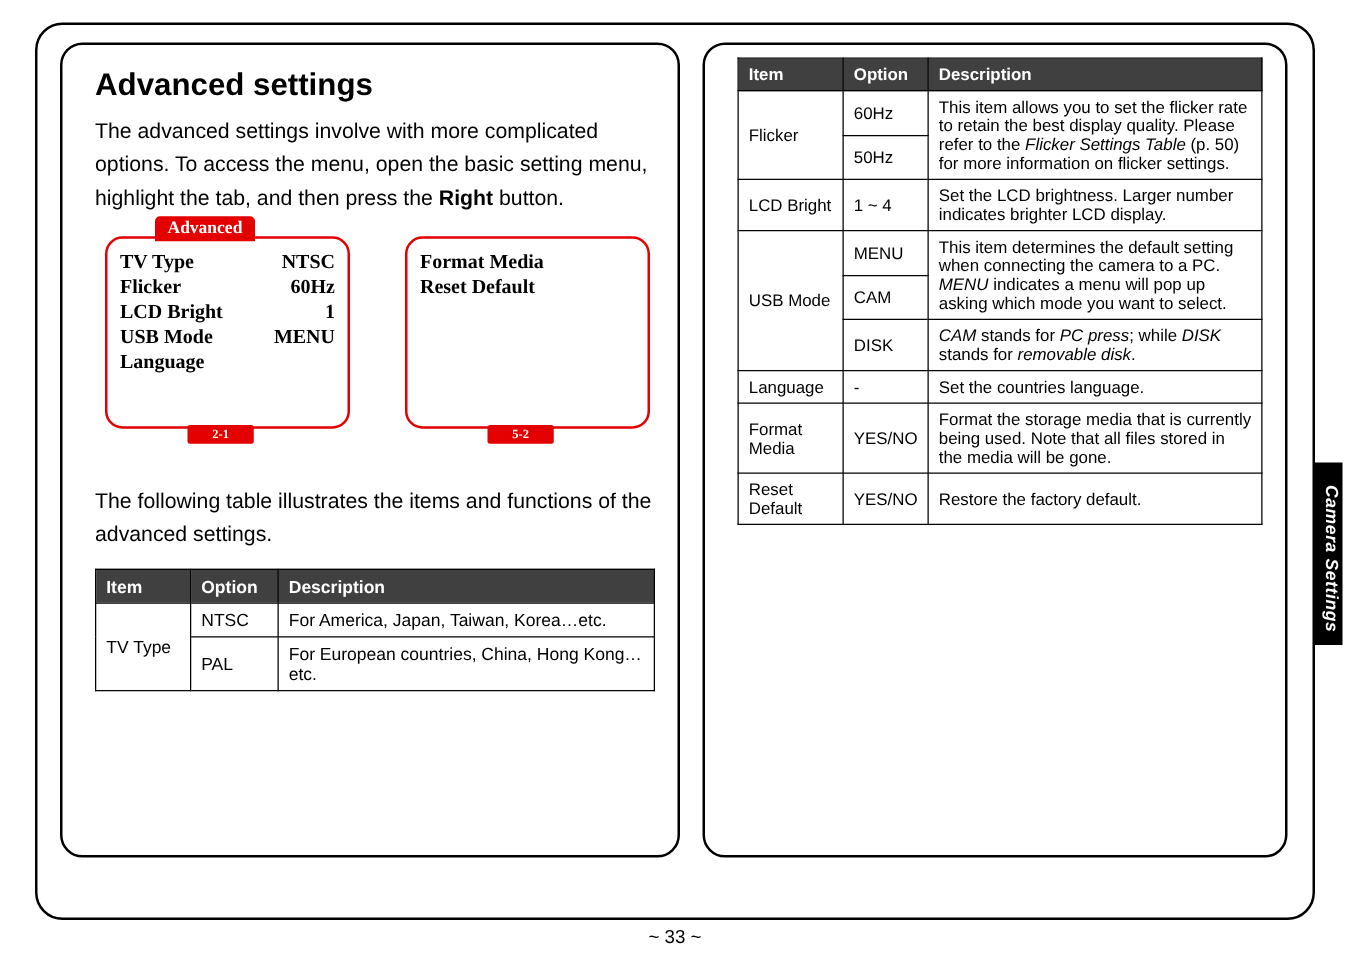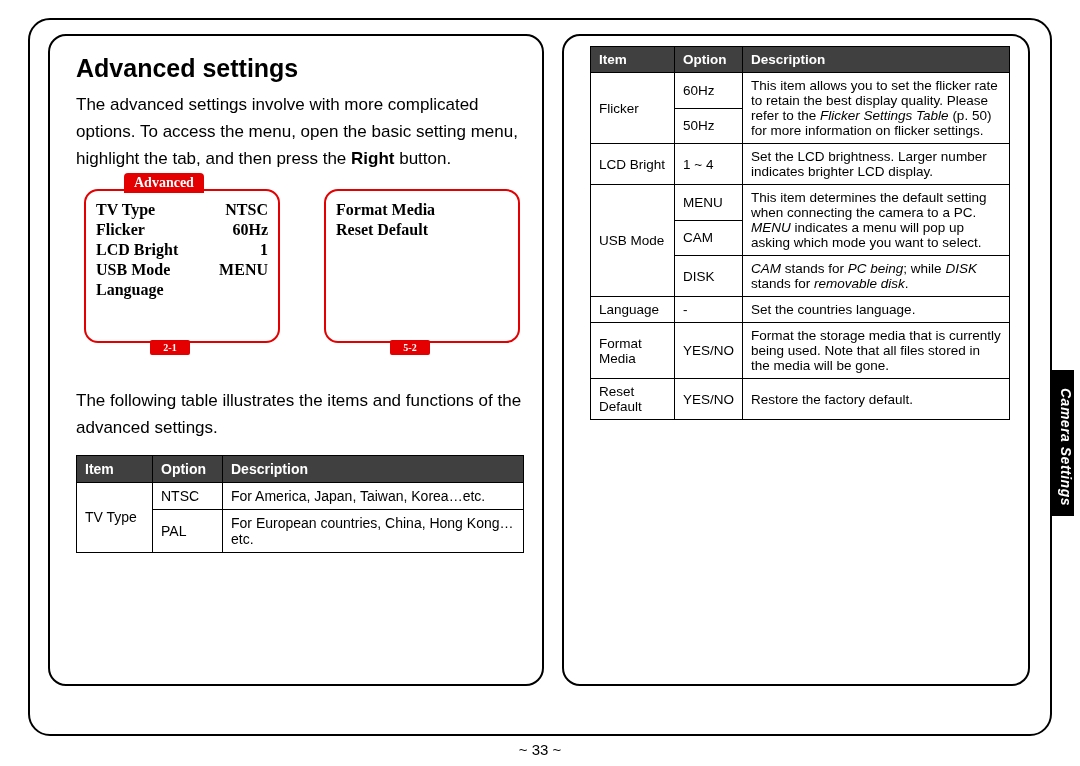--- a/index.html
+++ b/index.html
@@ -77,21 +77,21 @@
     font-weight: bold;
     padding: 2px 10px 2px 10px;
     border-top-left-radius: 4px;
     border-top-right-radius: 4px;
   }
   .menu-row { display: flex; justify-content: space-between; margin: 2px 0; }
   .page-tag {
     position: absolute;
     bottom: -14px;
     left: 64px;
-    width: 40px;
+    width: 53px;
     height: 15px;
     background: #e40000;
     color: #fff;
     font-size: 10px;
     font-weight: bold;
     text-align: center;
     line-height: 15px;
     border-radius: 2px;
   }
 
@@ -242,21 +242,21 @@
         <tr>
           <td rowspan="3">USB Mode</td>
           <td>MENU</td>
           <td rowspan="2">This item determines the default setting when connecting the camera to a PC. <i>MENU</i> indicates a menu will pop up asking which mode you want to select.</td>
         </tr>
         <tr>
           <td>CAM</td>
         </tr>
         <tr>
           <td>DISK</td>
-          <td><i>CAM</i> stands for <i>PC being</i>; while <i>DISK</i> stands for <i>removable disk</i>.</td>
+          <td><i>CAM</i> stands for <i>PC press</i>; while <i>DISK</i> stands for <i>removable disk</i>.</td>
         </tr>
         <tr>
           <td>Language</td>
           <td>-</td>
           <td>Set the countries language.</td>
         </tr>
         <tr>
           <td>Format Media</td>
           <td>YES/NO</td>
           <td>Format the storage media that is currently being used. Note that all files stored in the media will be gone.</td>

